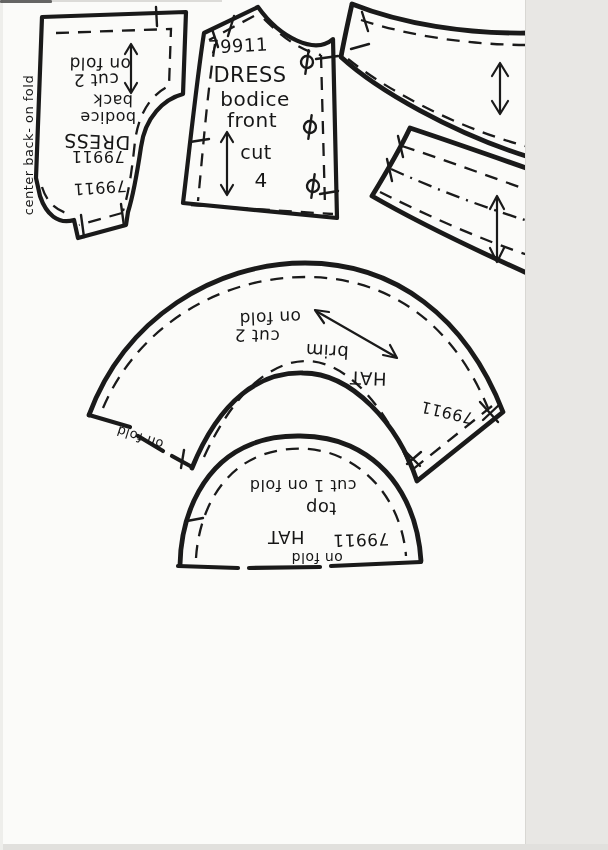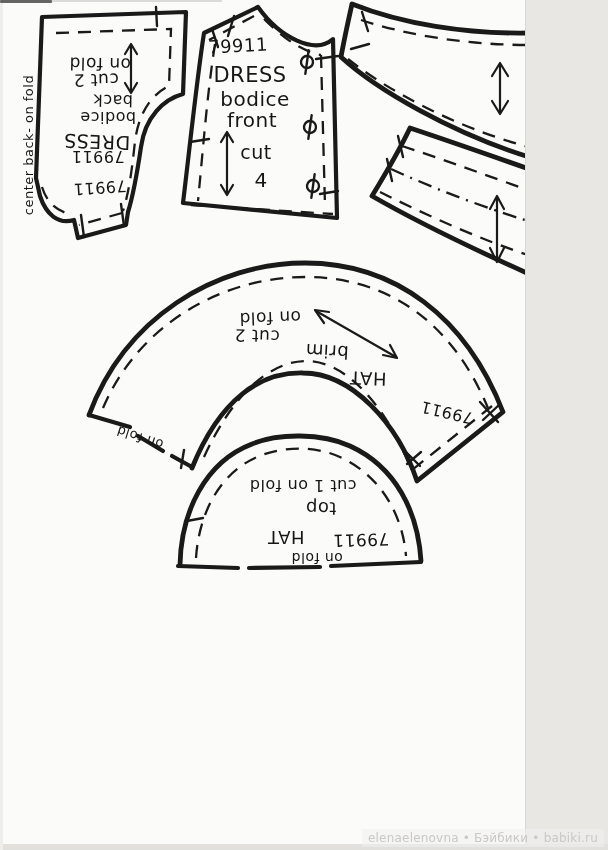--- a/index.html
+++ b/index.html
@@ -158,14 +158,13 @@
       <text x="317" y="561" font-size="14" text-anchor="middle" transform="rotate(180 317 557)">on fold</text>
     </g>
   </svg>
 
   <div class="strip-right"></div>
   <div class="strip-bottom"></div>
   <div class="strip-left"></div>
   <div class="edge-artifact-dark"></div>
   <div class="edge-artifact-faint"></div>
 
-  <div class="watermark">elenaelenovna • Бэйбики • babiki.ru</div>
 </div>
 
 </body></html>

